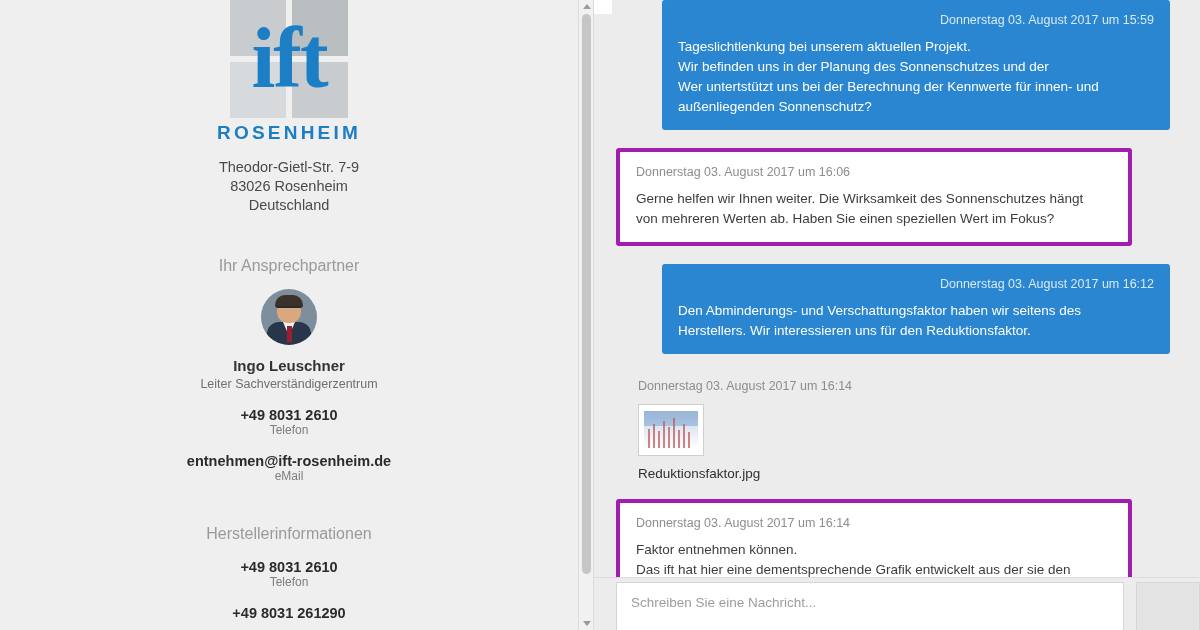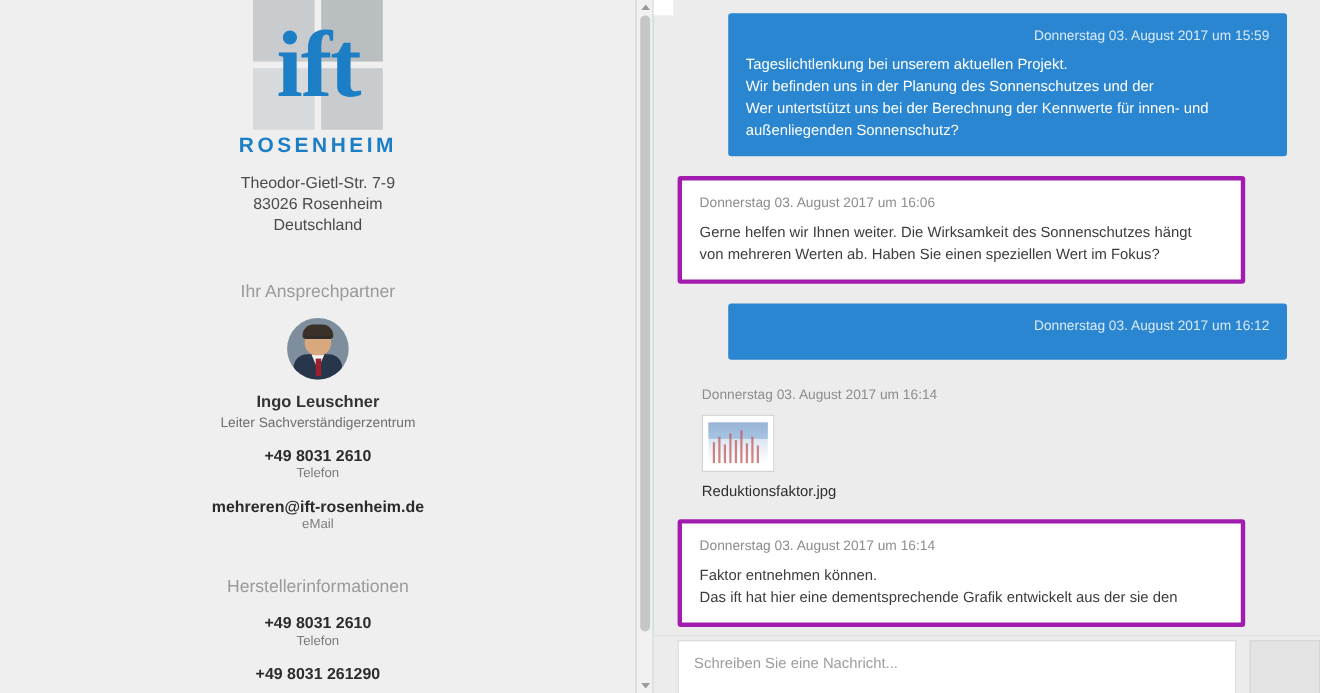--- a/index.html
+++ b/index.html
@@ -204,21 +204,21 @@
     flex: 1;
     height: 630px;
     background: #ececec;
     position: relative;
     overflow: hidden;
     box-sizing: border-box;
   }
   .chat-scroll {
     position: absolute;
     left: 0; top: 0; right: 0; bottom: 0;
-    padding: 12px 22px 0 22px;
+    padding: 0 22px 0 22px;
     box-sizing: border-box;
   }
   .msg {
     box-sizing: border-box;
     margin-bottom: 18px;
     border-radius: 3px;
     padding: 12px 16px 14px 16px;
   }
   .msg.out {
     background: #2a86d0;
@@ -383,21 +383,21 @@
 
       <div class="person-name">Ingo Leuschner</div>
       <div class="person-role">Leiter Sachverständigerzentrum</div>
 
       <div class="kv">
         <div class="val">+49 8031 2610</div>
         <div class="lbl">Telefon</div>
       </div>
 
       <div class="kv">
-        <div class="val mail">mehreren@ift-rosenheim.de</div>
+        <div class="val mail">entnehmen@ift-rosenheim.de</div>
         <div class="lbl">eMail</div>
       </div>
 
       <div class="section-head">Herstellerinformationen</div>
 
       <div class="kv">
         <div class="val">+49 8031 2610</div>
         <div class="lbl">Telefon</div>
       </div>
 
@@ -432,20 +432,24 @@
       <div class="msg in">
         <div class="ts">Donnerstag 03. August 2017 um 16:06</div>
         <div class="body">
           <p>Gerne helfen wir Ihnen weiter. Die Wirksamkeit des Sonnenschutzes hängt</p>
           <p>von mehreren Werten ab. Haben Sie einen speziellen Wert im Fokus?</p>
         </div>
       </div>
 
       <div class="msg out">
         <div class="ts">Donnerstag 03. August 2017 um 16:12</div>
+        <div class="body">
+          <p>Den Abminderungs- und Verschattungsfaktor haben wir seitens des</p>
+          <p>Herstellers. Wir interessieren uns für den Reduktionsfaktor.</p>
+        </div>
       </div>
 
       <div class="msg attach">
         <div class="ts">Donnerstag 03. August 2017 um 16:14</div>
         <div class="thumb-box">
           <span class="plot">
             <span class="blue"></span>
             <span class="bar" style="left:4px;  height:52%"></span>
             <span class="bar" style="left:9px;  height:64%"></span>
             <span class="bar" style="left:14px; height:46%"></span>

